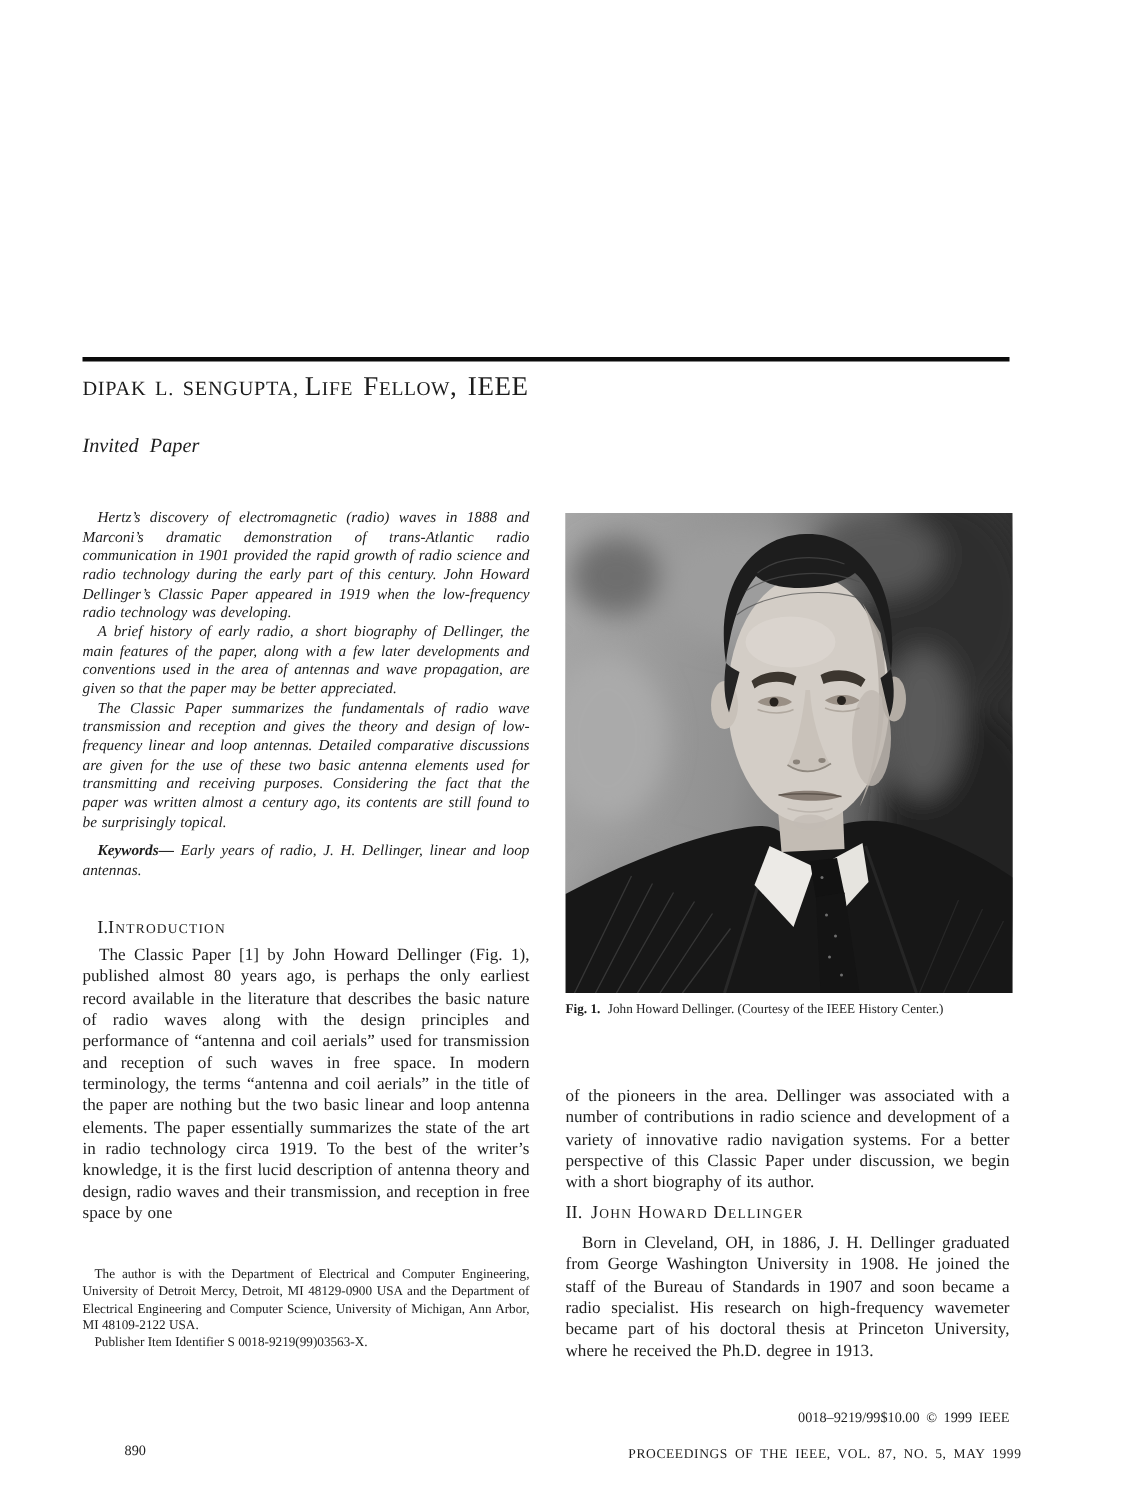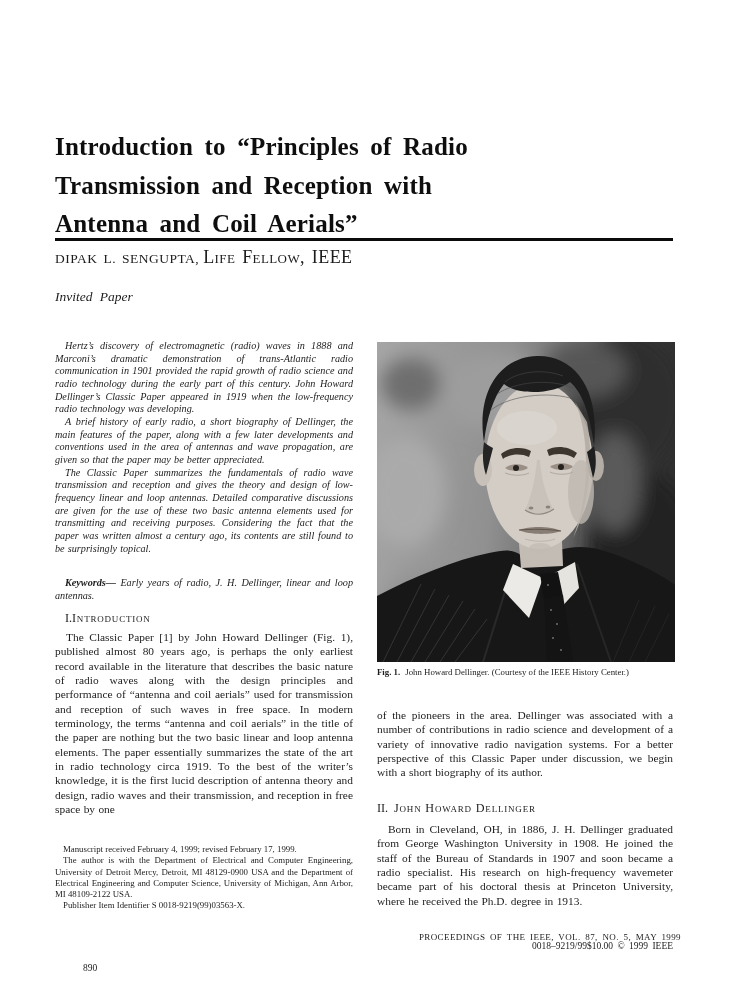--- a/index.html
+++ b/index.html
@@ -28,34 +28,34 @@
   .author-role { font-variant: small-caps; font-size: 18px; margin-left: 4px; letter-spacing: 0.4px; }
   .invited { left: 55px; top: 289px; font-style: italic; font-size: 13.5px; word-spacing: 4px; }
 
   
   .abstract {
     left: 55px; top: 340px; width: 298px;
     font-size: 10.2px; line-height: 12.65px;
     font-style: italic; text-align: justify; word-spacing: 0.6px;
   }
   .abstract p { text-indent: 10px; }
-  .abstract p.kw { margin-top: 22px; }
+  .abstract p.kw { margin-top: 7px; }
   .kw-label { font-weight: 700; }
 
   .sec-head { font-size: 12.2px; font-weight: 400; white-space: nowrap; }
   .sec-head .num { display: inline-block; min-width: 17px; }
   .sec-head .sc { font-variant: small-caps; letter-spacing: 0.8px; }
   .sec1-head { left: 55px; top: 611px; text-align: right; }
   .sec2-head { left: 377px; top: 801px; }
 
   .body-text { font-size: 11.4px; line-height: 14.35px; text-align: justify; word-spacing: 0.5px; }
   .body-text p { text-indent: 11px; }
   .body-text p.noindent { text-indent: 0; }
   .intro-body { left: 55px; top: 630px; width: 298px; }
-  .cont-body  { left: 377px; top: 708px; width: 296px; }
+  .cont-body  { left: 377px; top: 724px; width: 296px; }
   .bio-body   { left: 377px; top: 822px; width: 296px; }
 
   
   .footnote {
     left: 55px; top: 844px; width: 298px;
     font-size: 8.8px; line-height: 11.25px; text-align: justify;
   }
   .footnote p { text-indent: 8px; }
 
   
@@ -63,34 +63,27 @@
   .figure-photo svg { display: block; }
   .figure-caption {
     left: 377px; top: 667px; width: 300px;
     font-size: 8.8px; line-height: 10.8px; text-align: left;
   }
   .cap-label { font-weight: 700; margin-right: 5px; }
 
   
   .issn-line { left: 55px; top: 941px; width: 618px; text-align: right; font-size: 9.5px; word-spacing: 2px; }
   .page-number { left: 55px; top: 963px; font-size: 9.5px; margin-left: 28px; }
-  .journal-line { right: 74px; top: 932px; font-size: 9px; letter-spacing: 0.4px; word-spacing: 2px; }
+  .journal-line { right: 74px; top: 964px; font-size: 9px; letter-spacing: 0.4px; word-spacing: 2px; }
 </style>
 </head>
 <body>
 
 <div class="page">
 
-  <header class="abs title-block">
-    <h1>
-      <span class="title-line">Introduction to “Principles of Radio</span>
-      <span class="title-line">Transmission and Reception with</span>
-      <span class="title-line">Antenna and Coil Aerials”</span>
-    </h1>
-  </header>
 
   <div class="abs rule"></div>
 
   <div class="abs author-line">
     <span class="author-name">DIPAK L. SENGUPTA,</span><span class="author-role">Life Fellow, IEEE</span>
   </div>
 
   <div class="abs invited">Invited Paper</div>
 
   <section class="abs abstract">
@@ -101,21 +94,20 @@
   </section>
 
   <h2 class="abs sec-head sec1-head">
     <span class="num">I.</span><span class="sc">Introduction</span>
   </h2>
   <section class="abs body-text intro-body">
     <p>The Classic Paper [1] by John Howard Dellinger (Fig. 1), published almost 80 years ago, is perhaps the only earliest record available in the literature that describes the basic nature of radio waves along with the design principles and performance of “antenna and coil aerials” used for transmission and reception of such waves in free space. In modern terminology, the terms “antenna and coil aerials” in the title of the paper are nothing but the two basic linear and loop antenna elements. The paper essentially summarizes the state of the art in radio technology circa 1919. To the best of the writer’s knowledge, it is the first lucid description of antenna theory and design, radio waves and their transmission, and reception in free space by one</p>
   </section>
 
   <aside class="abs footnote">
-    <p>Manuscript received February 4, 1999; revised February 17, 1999.</p>
     <p>The author is with the Department of Electrical and Computer Engineering, University of Detroit Mercy, Detroit, MI 48129-0900 USA and the Department of Electrical Engineering and Computer Science, University of Michigan, Ann Arbor, MI 48109-2122 USA.</p>
     <p>Publisher Item Identifier S 0018-9219(99)03563-X.</p>
   </aside>
 
   <figure class="abs figure-photo">
     <svg viewBox="0 0 298 320" width="298" height="320" xmlns="http://www.w3.org/2000/svg" role="img">
       <defs>
         <linearGradient id="bg" x1="0" y1="0" x2="1" y2="0.15">
           <stop offset="0" stop-color="#a6a6a6"></stop>
           <stop offset="0.45" stop-color="#909090"></stop>

